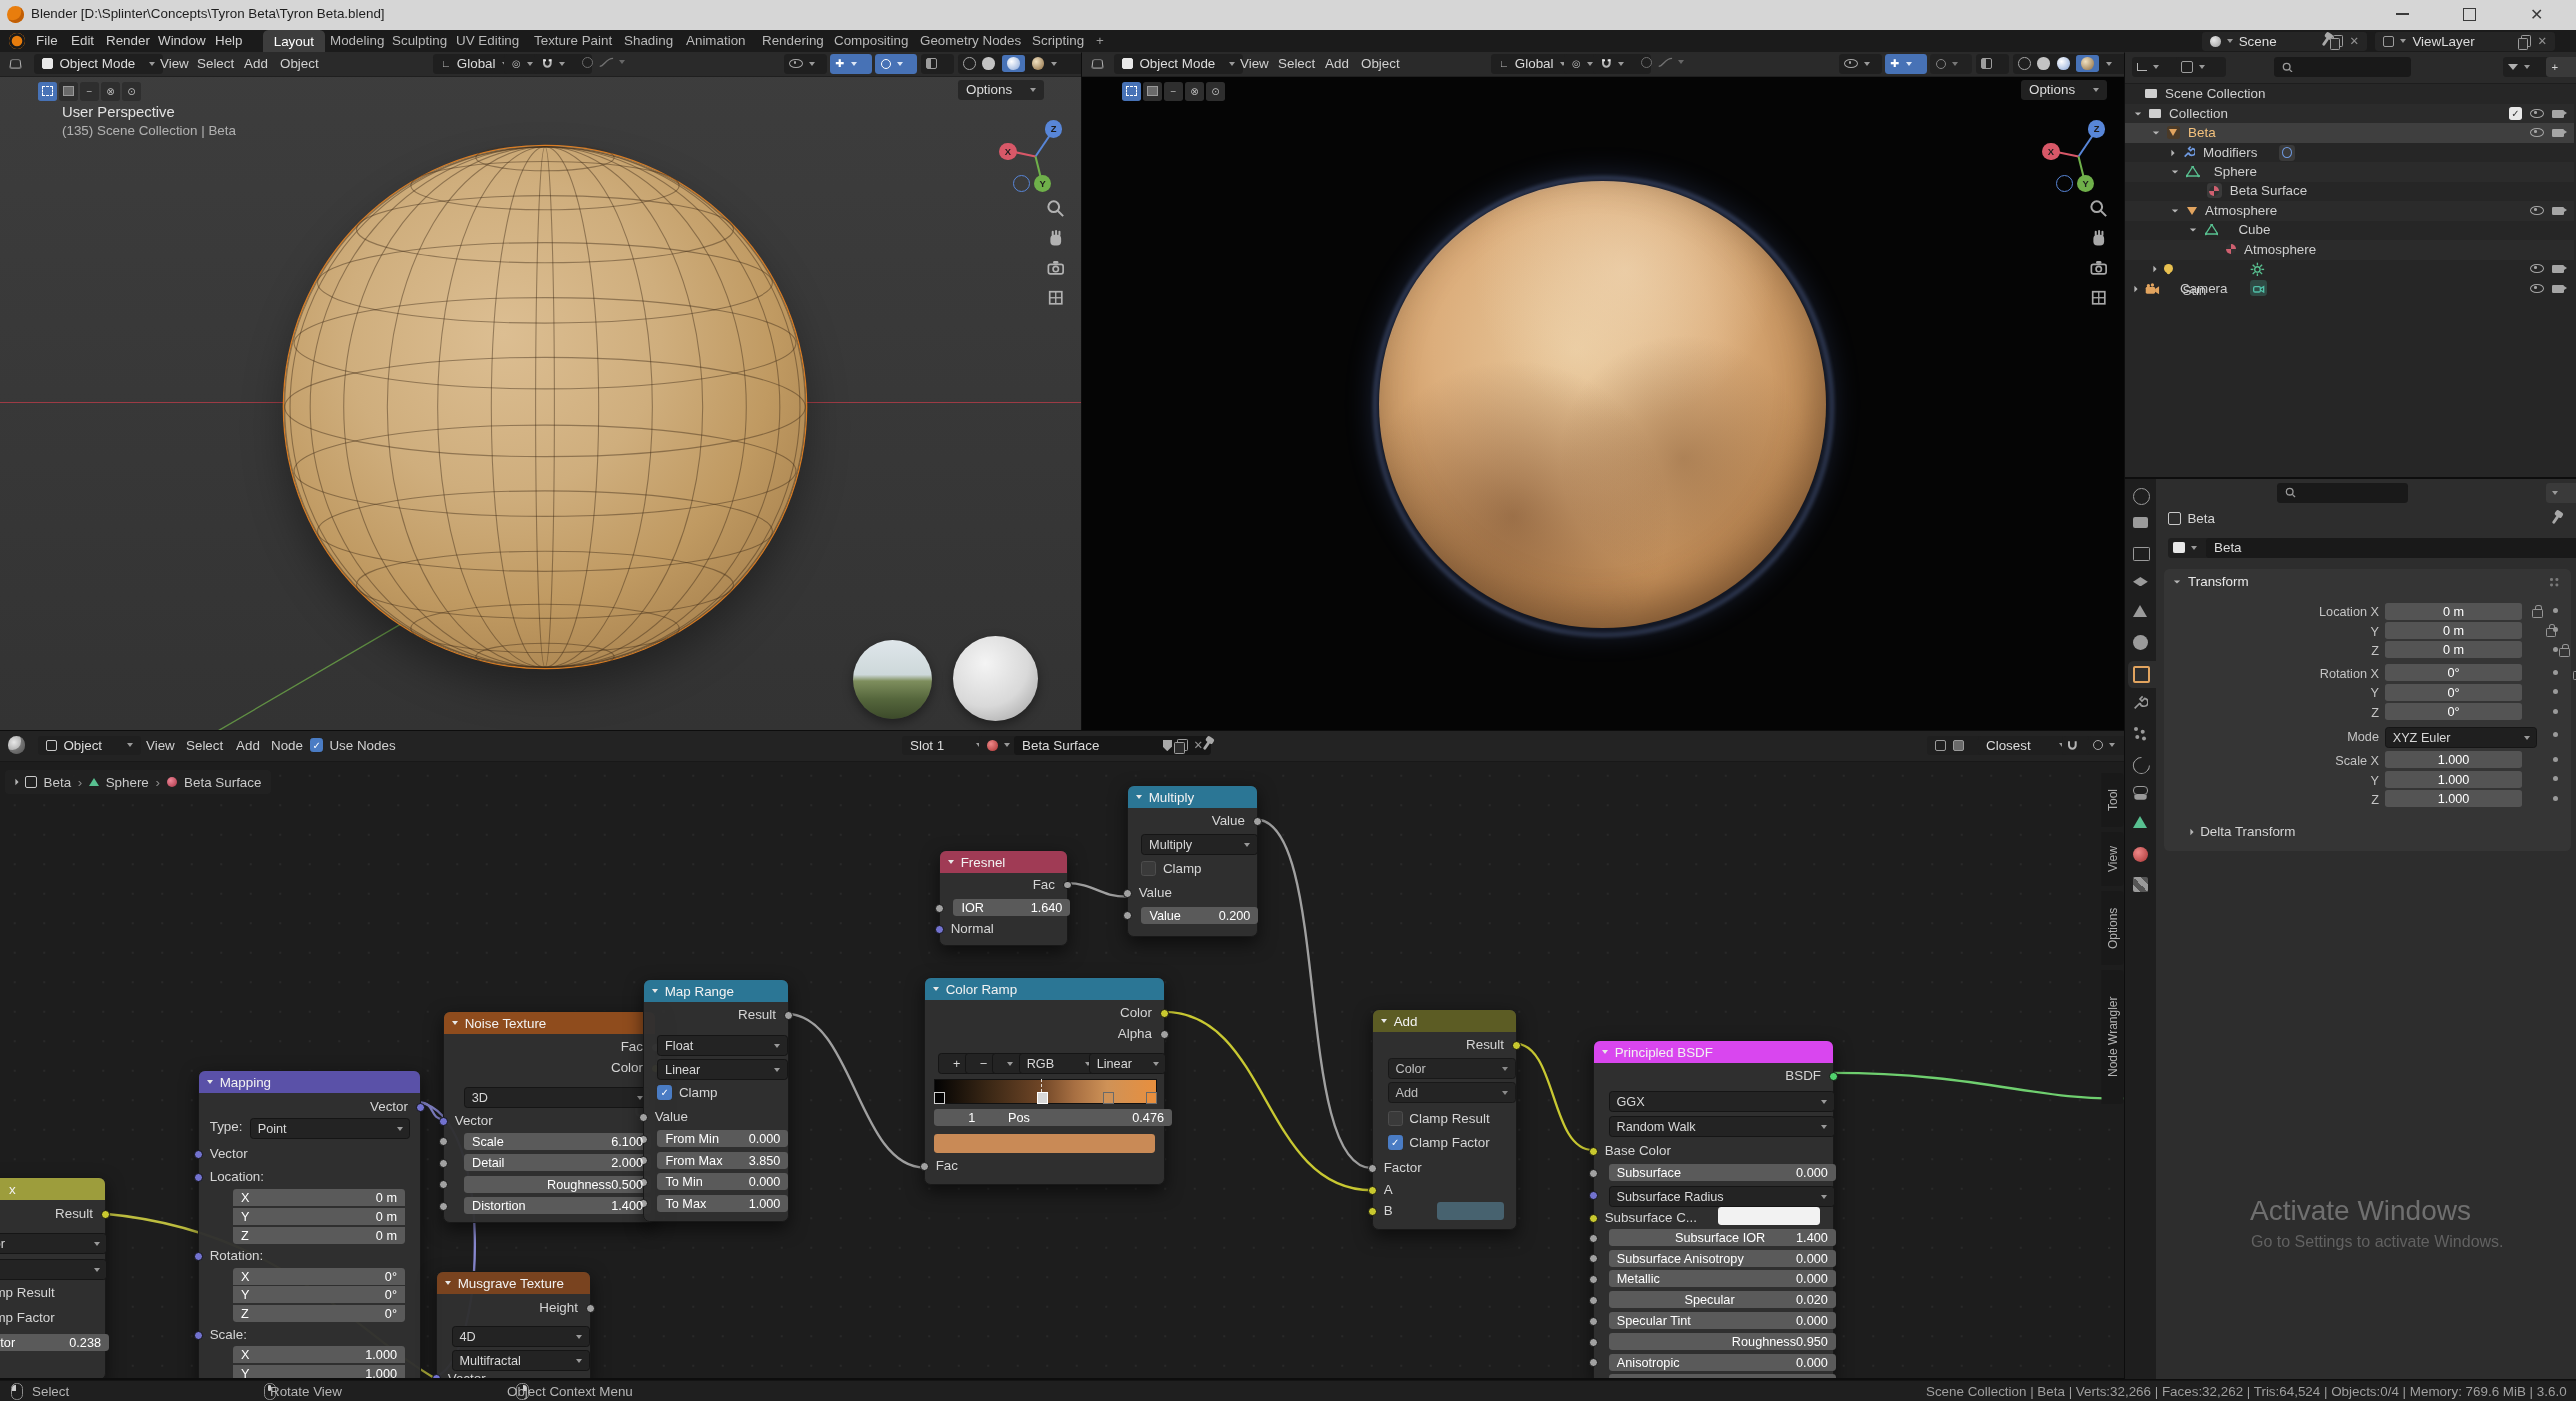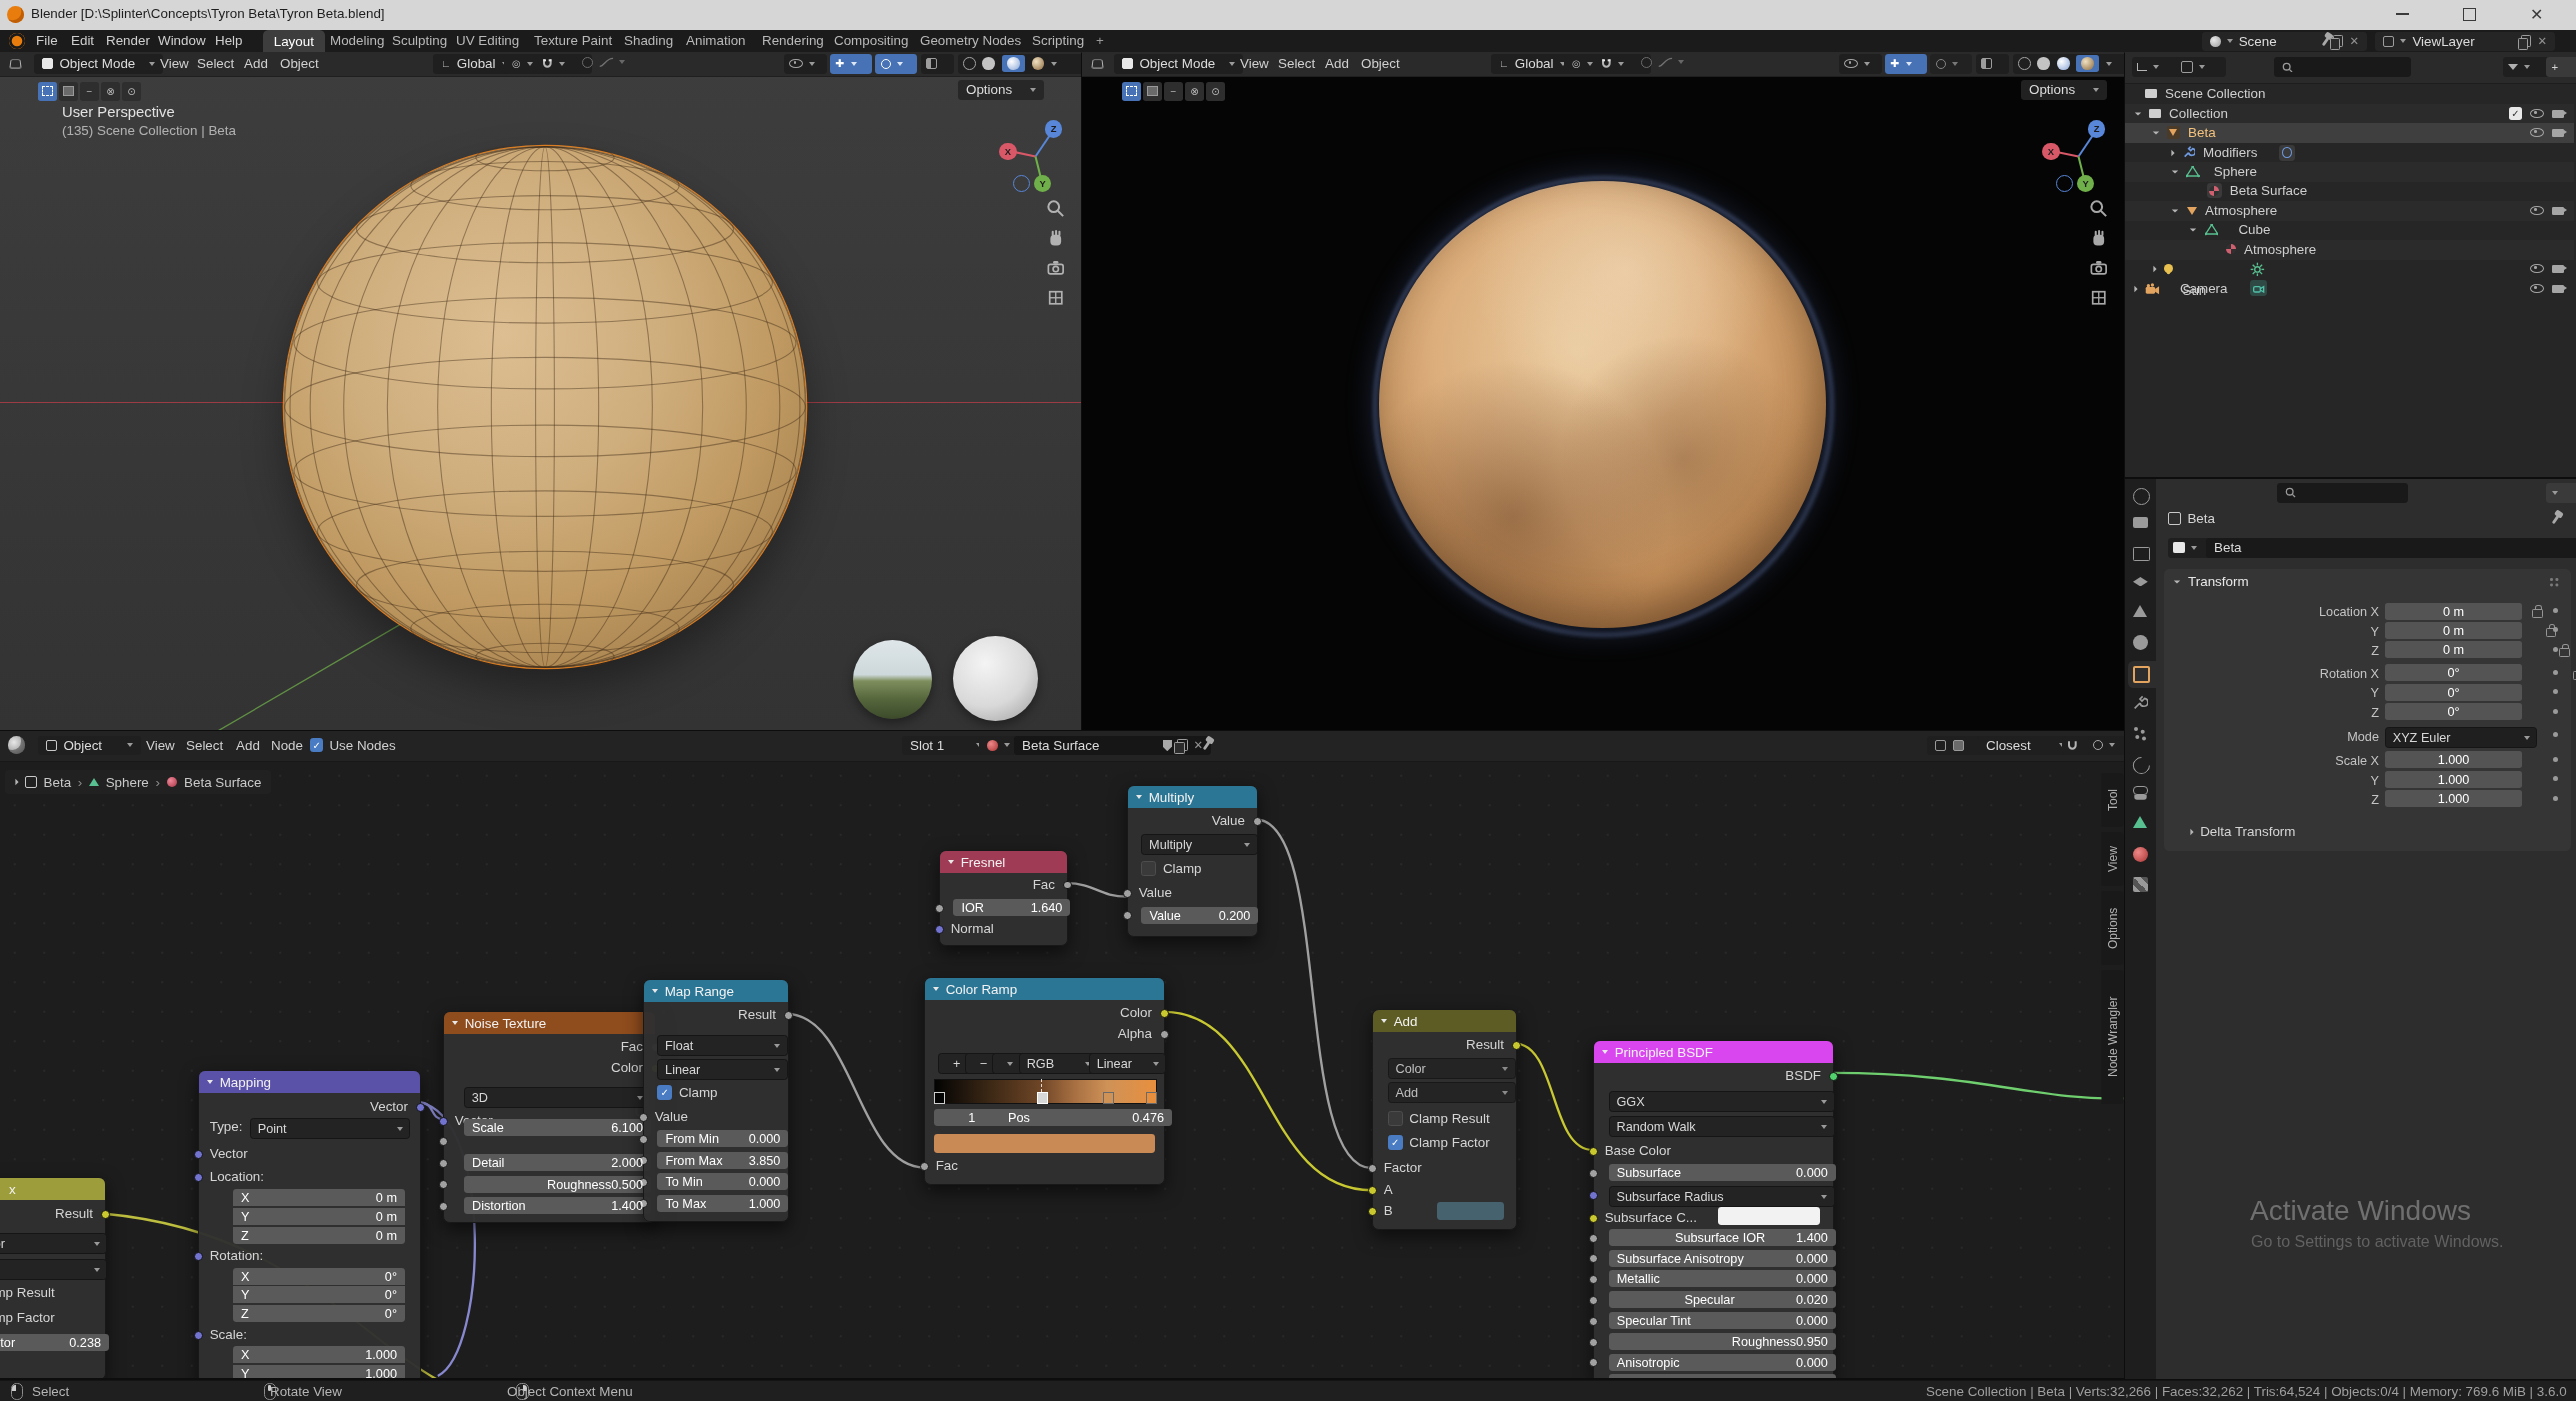--- a/index.html
+++ b/index.html
@@ -590,21 +590,21 @@
       </div>
     <span class="sock s-c" style="right:-4.7px;top:52px;"></span>
     <div class="ndrop" style="left:20px;top:75px;width:171px;">
         <span>3D</span>
         <span class="chev"></span>
       </div>
     <div class="nrow" style="left:10.7px;top:101px;">
         <span>Vector</span>
       </div>
     <span class="sock s-v" style="left:-4.7px;top:105px;"></span>
-    <div class="nfield" style="left:20px;top:107px;width:171px;">
+    <div class="nfield" style="left:20px;top:121px;width:171px;">
         <span>Scale</span>
         <span>6.100</span>
       </div>
     <span class="sock s-f" style="left:-4.7px;top:125px;"></span>
     <div class="nfield" style="left:20px;top:142px;width:171px;">
         <span>Detail</span>
         <span>2.000</span>
       </div>
     <span class="sock s-f" style="left:-4.7px;top:147px;"></span>
     <div class="nfield" style="left:20px;top:164px;width:171px;">
@@ -613,20 +613,42 @@
         <span>0.500</span>
       </div>
     <span class="sock s-f" style="left:-4.7px;top:168px;"></span>
     <div class="nfield" style="left:20px;top:185px;width:171px;">
         <span>Distortion</span>
         <span>1.400</span>
       </div>
     <span class="sock s-f" style="left:-4.7px;top:190px;"></span>
   </div>
 
+  <div class="node" style="left:436px;top:540px;width:153px;height:107px;border-radius:6.7px 6.7px 0 0;">
+    <div class="nhead" style="background:#79431f;">
+        <span class="chev"></span>
+        <span>Musgrave Texture</span>
+      </div>
+    <div class="nrow" style="right:12px;top:28px;">
+        <span>Height</span>
+      </div>
+    <span class="sock s-f" style="right:-4.7px;top:32px;"></span>
+    <div class="ndrop" style="left:14.8px;top:54px;width:123px;">
+        <span>4D</span>
+        <span class="chev"></span>
+      </div>
+    <div class="ndrop" style="left:14.8px;top:78px;width:123px;">
+        <span>Multifractal</span>
+        <span class="chev"></span>
+      </div>
+    <div class="nrow" style="left:10.7px;top:99px;">
+        <span>Vector</span>
+      </div>
+    <span class="sock s-v" style="left:-4.7px;top:102px;"></span>
+  </div>
 
   <div class="node" style="left:643px;top:248px;width:144px;height:241px;">
     <div class="nhead" style="background:#2b7695;">
         <span class="chev"></span>
         <span>Map Range</span>
       </div>
     <div class="nrow" style="right:12px;top:27px;">
         <span>Result</span>
       </div>
     <span class="sock s-f" style="right:-4.7px;top:31px;"></span>

